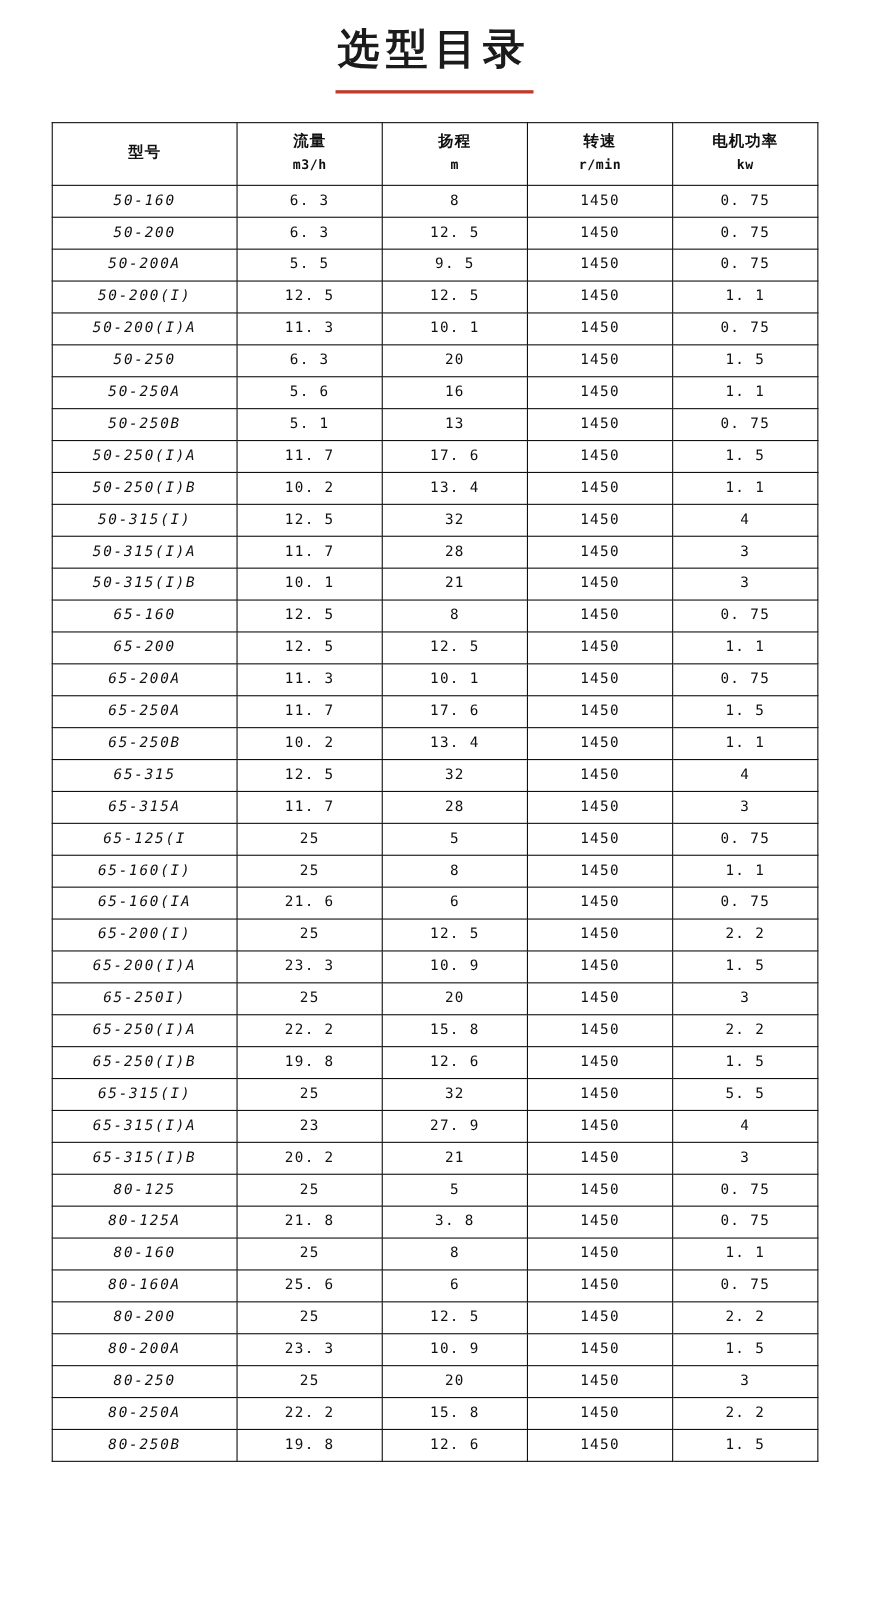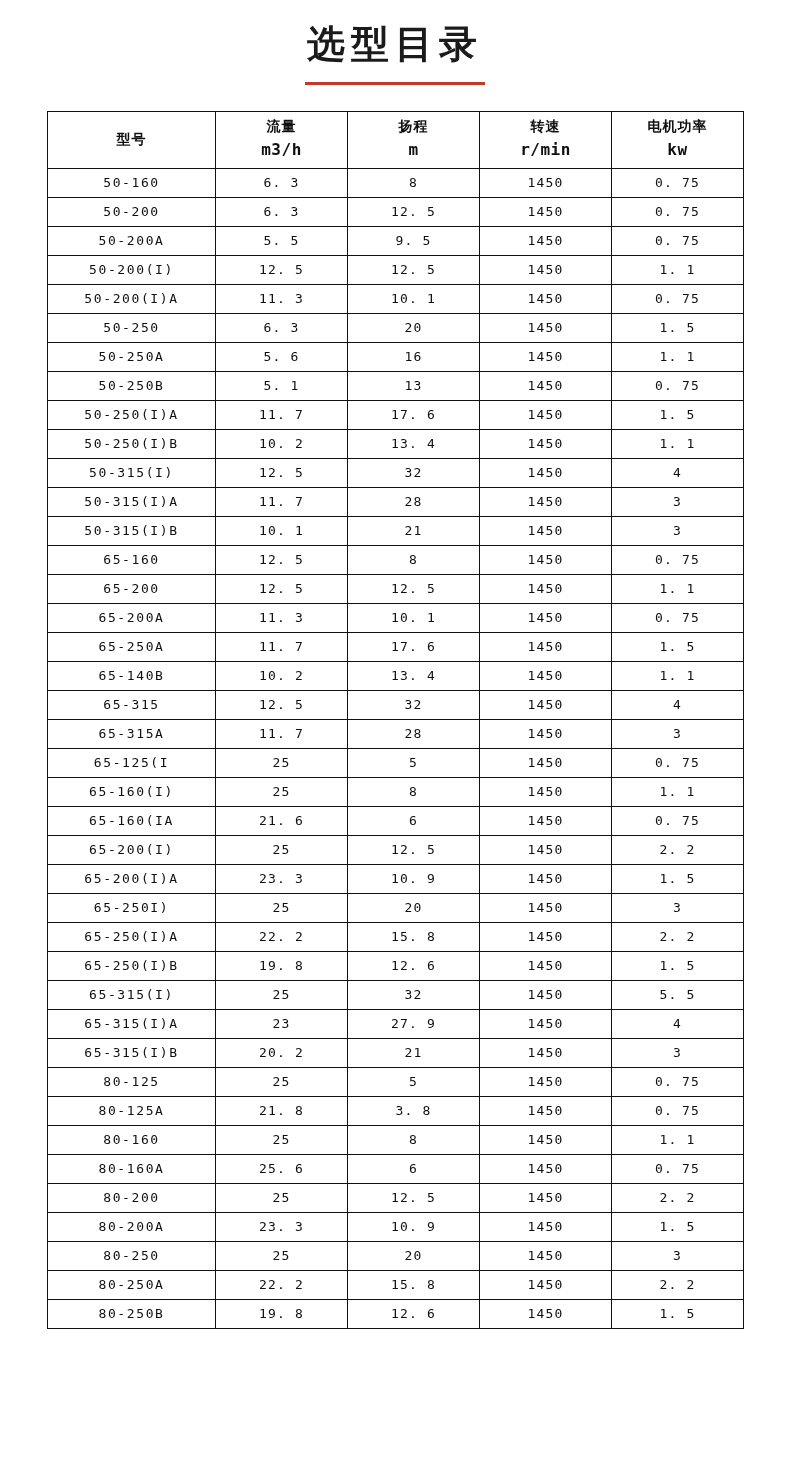--- a/index.html
+++ b/index.html
@@ -65,31 +65,32 @@
   table.spec thead th {
     height: 56px;
     font-weight: bold;
     line-height: 1.55;
     font-family: "DejaVu Sans", "Liberation Sans", sans-serif;
     font-size: 14px;
     letter-spacing: 1px;
   }
   table.spec thead th .unit {
     display: block;
-    font-size: 16px;
+    font-size: 12px;
     font-weight: bold;
     letter-spacing: 0.5px;
     font-family: "DejaVu Sans Mono", "Liberation Mono", monospace;
   }
   table.spec tbody td {
     height: 28px;
     letter-spacing: 1.2px;
   }
   table.spec tbody td.model {
     letter-spacing: 1.6px;
+    font-style: italic;
   }
   .clip-bottom {
     overflow: hidden;
   }
 </style>
 </head>
 <body>
 
 <div class="page clip-bottom">
 
@@ -245,21 +246,21 @@
             <td>0. 75</td>
           </tr>
           <tr>
             <td class="model">65-250A</td>
             <td>11. 7</td>
             <td>17. 6</td>
             <td>1450</td>
             <td>1. 5</td>
           </tr>
           <tr>
-            <td class="model">65-140B</td>
+            <td class="model">65-250B</td>
             <td>10. 2</td>
             <td>13. 4</td>
             <td>1450</td>
             <td>1. 1</td>
           </tr>
           <tr>
             <td class="model">65-315</td>
             <td>12. 5</td>
             <td>32</td>
             <td>1450</td>

